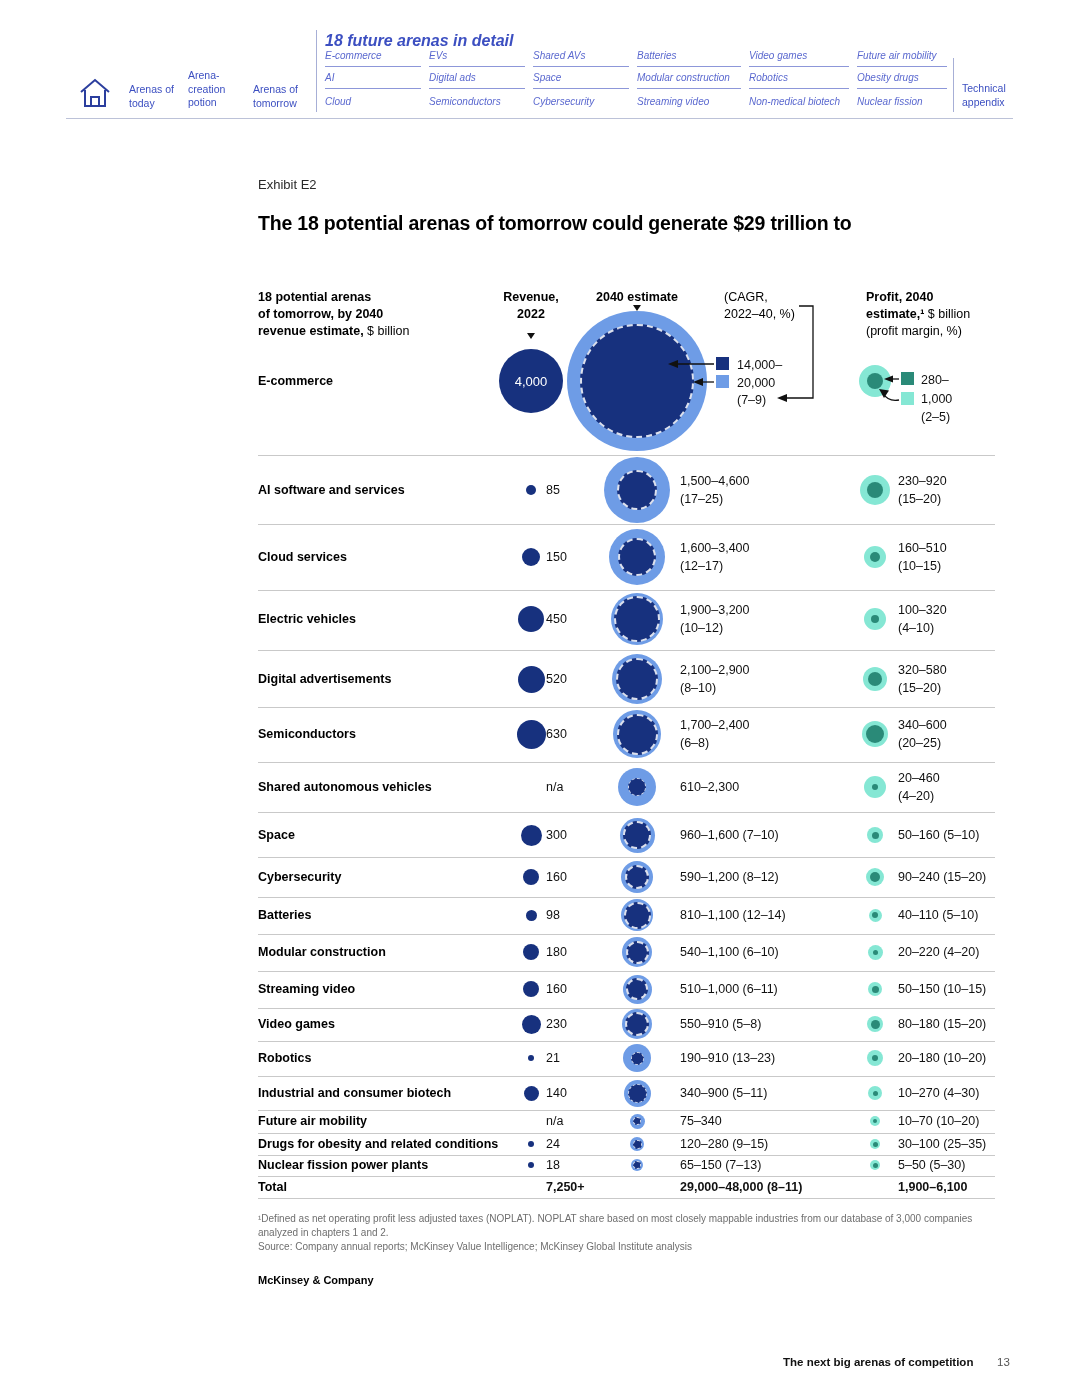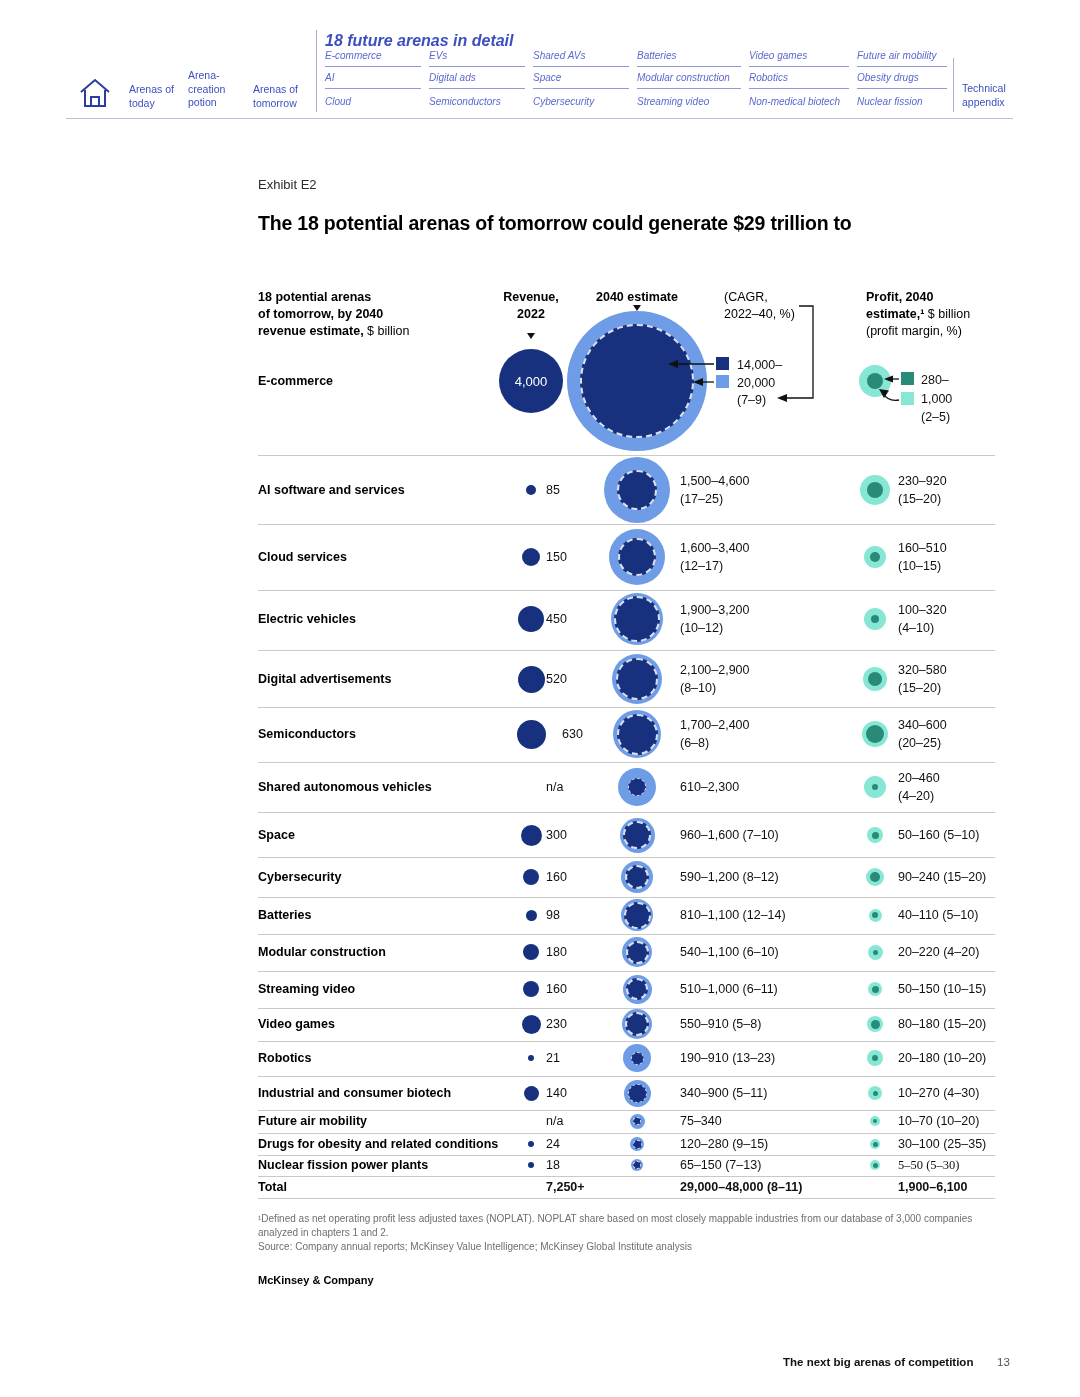--- a/index.html
+++ b/index.html
@@ -172,21 +172,21 @@
       <div class="abs val" style="left: 680px; top: 679px; transform: translateY(-50%);">
         <div>2,100–2,900</div>
         <div>(8–10)</div>
       </div>
       <div class="abs val" style="left: 898px; top: 679px; transform: translateY(-50%);">
         <div>320–580</div>
         <div>(15–20)</div>
       </div>
       <div class="abs lbl" style="left: 258px; top: 734px; transform: translateY(-50%);">Semiconductors</div>
       <div class="circ c-navy" style="left: 516.5px; top: 719.5px; width: 29px; height: 29px;"></div>
-      <div class="abs val" style="left: 562px; top: 734px; transform: translateY(-50%);">630</div>
+      <div class="abs val" style="left: 546px; top: 734px; transform: translateY(-50%);">630</div>
       <div class="circ c-light" style="left: 613px; top: 710px; width: 48px; height: 48px;"></div>
       <div class="circ c-navy dashed" style="left: 616.5px; top: 713.5px; width: 41px; height: 41px;"></div>
       <div class="circ c-mint" style="left: 862px; top: 721px; width: 26px; height: 26px;"></div>
       <div class="circ c-teal" style="left: 866px; top: 725px; width: 18px; height: 18px;"></div>
       <div class="abs val" style="left: 680px; top: 734px; transform: translateY(-50%);">
         <div>1,700–2,400</div>
         <div>(6–8)</div>
       </div>
       <div class="abs val" style="left: 898px; top: 734px; transform: translateY(-50%);">
         <div>340–600</div>
@@ -293,21 +293,21 @@
       <div class="abs val" style="left: 680px; top: 1144px; transform: translateY(-50%);">120–280 (9–15)</div>
       <div class="abs val" style="left: 898px; top: 1144px; transform: translateY(-50%);">30–100 (25–35)</div>
       <div class="abs lbl" style="left: 258px; top: 1165px; transform: translateY(-50%);">Nuclear fission power plants</div>
       <div class="circ c-navy" style="left: 528px; top: 1162px; width: 6px; height: 6px;"></div>
       <div class="abs val" style="left: 546px; top: 1165px; transform: translateY(-50%);">18</div>
       <div class="circ c-light" style="left: 631px; top: 1159px; width: 12px; height: 12px;"></div>
       <div class="circ c-navy dashed-thin" style="left: 633px; top: 1161px; width: 8px; height: 8px;"></div>
       <div class="circ c-mint" style="left: 870px; top: 1160px; width: 10px; height: 10px;"></div>
       <div class="circ c-teal" style="left: 872.5px; top: 1162.5px; width: 5px; height: 5px;"></div>
       <div class="abs val" style="left: 680px; top: 1165px; transform: translateY(-50%);">65–150 (7–13)</div>
-      <div class="abs val" style="left: 898px; top: 1165px; transform: translateY(-50%); font-family: Liberation Serif, serif;">5–50 (5–30)</div>
+      <div class="abs val" style="left: 898px; top: 1165px; transform: translateY(-50%);">5–50 (5–30)</div>
       <div class="sq c-navy" style="left: 716px; top: 357px;"></div>
       <div class="sq c-light" style="left: 716px; top: 375px;"></div>
       <div class="abs val" style="left: 737px; top: 356px;">14,000–</div>
       <div class="abs val" style="left: 737px; top: 374px;">20,000</div>
       <div class="abs val" style="left: 737px; top: 391px;">(7–9)</div>
       <div class="sq c-teal" style="left: 901px; top: 372px;"></div>
       <div class="sq c-mint" style="left: 901px; top: 392px;"></div>
       <div class="abs val" style="left: 921px; top: 371px;">280–</div>
       <div class="abs val" style="left: 921px; top: 390px;">1,000</div>
       <div class="abs val" style="left: 921px; top: 408px;">(2–5)</div>

